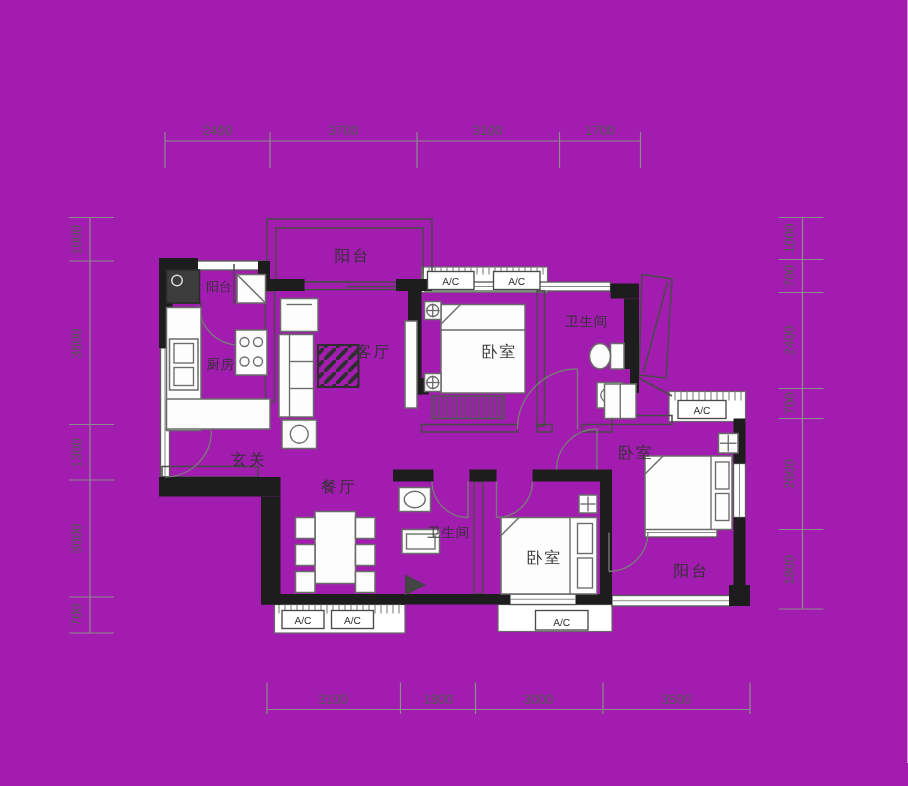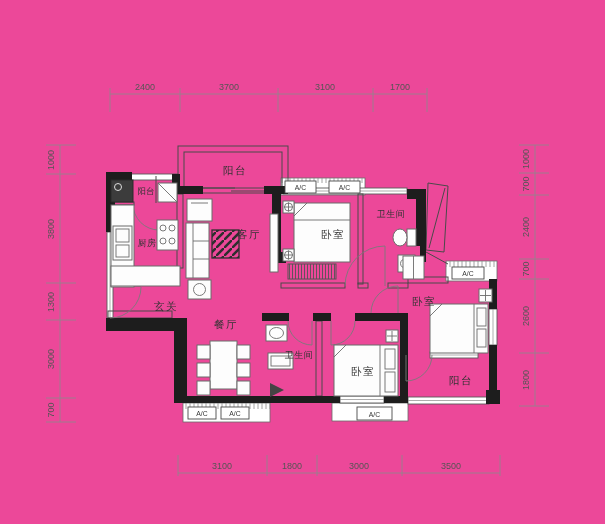--- a/index.html
+++ b/index.html
@@ -1,16 +1,16 @@
 <!DOCTYPE html>
 <html><head>
 <meta charset="utf-8">
 <style>
   html,body{margin:0;padding:0;background:#fbfbfa;}
-  #stage{position:relative;width:605px;height:524px;background:#ec4899;overflow:hidden;
+  #stage{position:relative;width:605px;height:524px;background:#a21caf;overflow:hidden;
          font-family:"Liberation Sans",sans-serif;}
   svg{position:absolute;left:0;top:0;}
   .bw{fill:#1d1d1d;stroke:none;}
   .tw{fill:none;stroke:#4a4a4a;stroke-width:1;}
   .twl{stroke:#4a4a4a;stroke-width:1;fill:none;}
   .win{fill:#ffffff;stroke:#5a5a5a;stroke-width:0.9;}
   .winl{stroke:#8a8a8a;stroke-width:0.7;}
   .fur{fill:#fdfdfd;stroke:#6b6b6b;stroke-width:1;}
   .furl{stroke:#6b6b6b;stroke-width:0.9;fill:none;}
   .dark{fill:#3c3c3c;stroke:#2a2a2a;}

